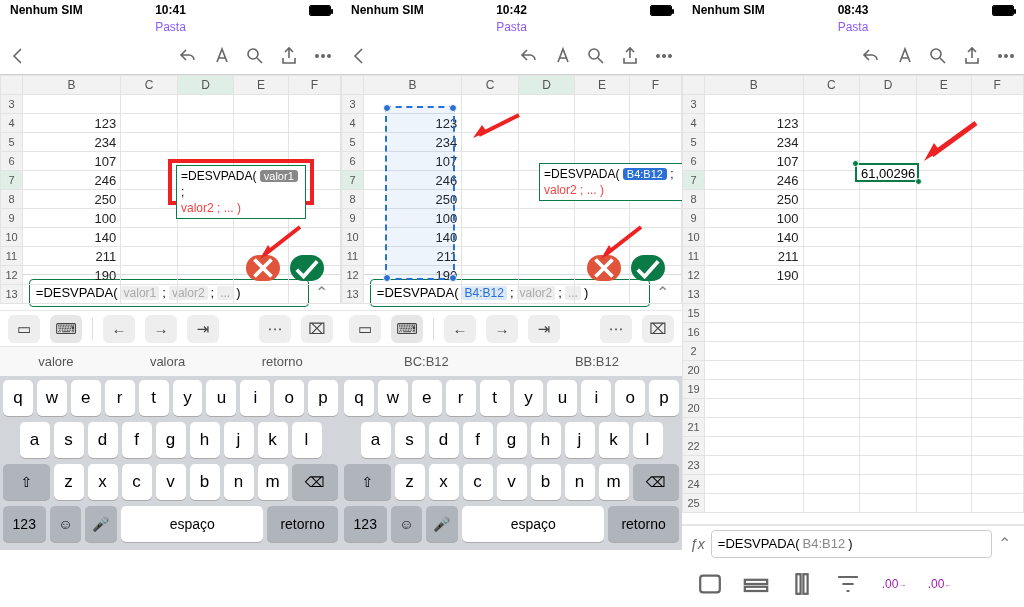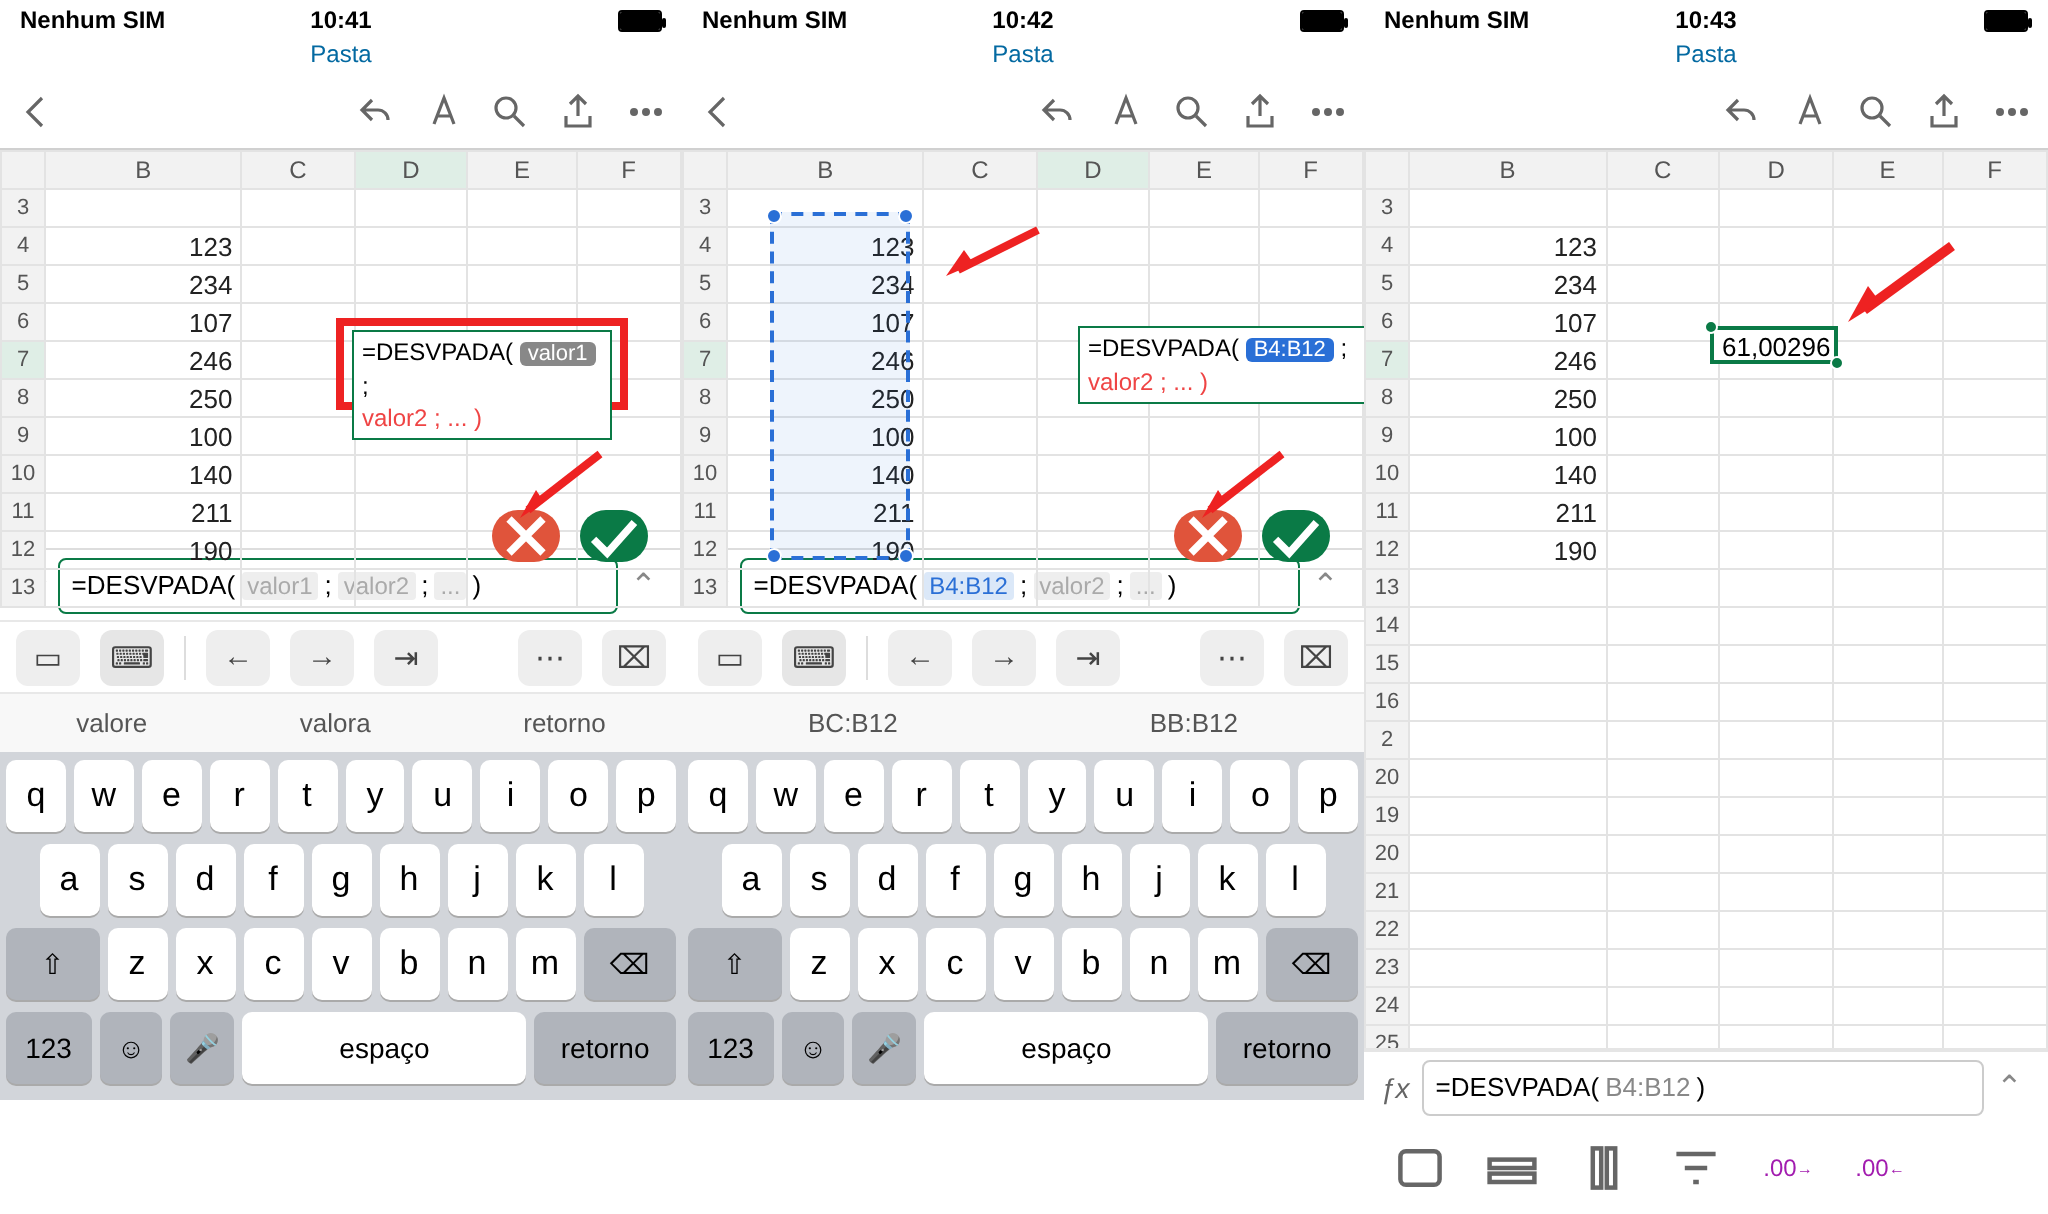--- a/index.html
+++ b/index.html
@@ -10,21 +10,21 @@
   #shot3 { left:682px; width:342px; }
 
   
   .status { height:20px; display:flex; align-items:center; justify-content:space-between; padding:0 10px; font-size:12px; font-weight:600; }
   .status .mid { position:absolute; left:50%; transform:translateX(-50%); }
   .bat { width:22px; height:11px; border:1px solid #000; border-radius:2px; position:relative; }
   .bat::after { content:""; position:absolute; right:-3px; top:3px; width:2px; height:5px; background:#000; border-radius:1px; }
   .bat i { display:block; height:100%; width:100%; background:#000; border-radius:1px; }
 
   
-  .title { height:18px; color:#0369a1; font-size:12px; text-align:center; font-weight:500; }
+  .title { height:18px; color:#8b5cf6; font-size:12px; text-align:center; font-weight:500; }
   .tbar { height:36px; display:flex; align-items:center; justify-content:space-between; padding:0 8px; }
   .tbar .right { display:flex; gap:14px; align-items:center; }
   .icon { width:20px; height:20px; display:inline-flex; align-items:center; justify-content:center; }
   svg { stroke:#666; fill:none; stroke-width:1.6; }
 
   
   .gridwrap { position:relative; height:200px; border-top:1px solid #d0d0d0; }
   #shot3 .gridwrap { height:460px; }
   table { border-collapse:collapse; width:100%; font-size:13px; color:#222; }
   th,td { border:1px solid #e3e3e3; height:19px; padding:0 4px; text-align:right; font-weight:400; }
@@ -585,21 +585,21 @@
         <div class="key dark" style="flex:0.9">🎤</div>
         <div class="key space">espaço</div>
         <div class="key dark ret">retorno</div>
       </div>
     </div>
 </div>
 
 <div class="shot" id="shot3">
   <div class="status">
     <span>Nenhum SIM</span>
-    <span class="mid">10:43</span>
+    <span class="mid">08:43</span>
     <span class="bat">
         <i></i>
       </span>
   </div>
   <div class="title">Pasta</div>
   <div class="tbar">
     <div></div>
     <div class="right">
       <span class="icon">
           <svg viewBox="0 0 20 20">
@@ -718,28 +718,20 @@
           <tr>
             <td class="rowh ">12</td>
             <td>190</td>
             <td></td>
             <td></td>
             <td></td>
             <td></td>
           </tr>
           <tr>
             <td class="rowh ">13</td>
-            <td></td>
-            <td></td>
-            <td></td>
-            <td></td>
-            <td></td>
-          </tr>
-          <tr>
-            <td class="rowh ">14</td>
             <td></td>
             <td></td>
             <td></td>
             <td></td>
             <td></td>
           </tr>
           <tr>
             <td class="rowh ">15</td>
             <td></td>
             <td></td>

